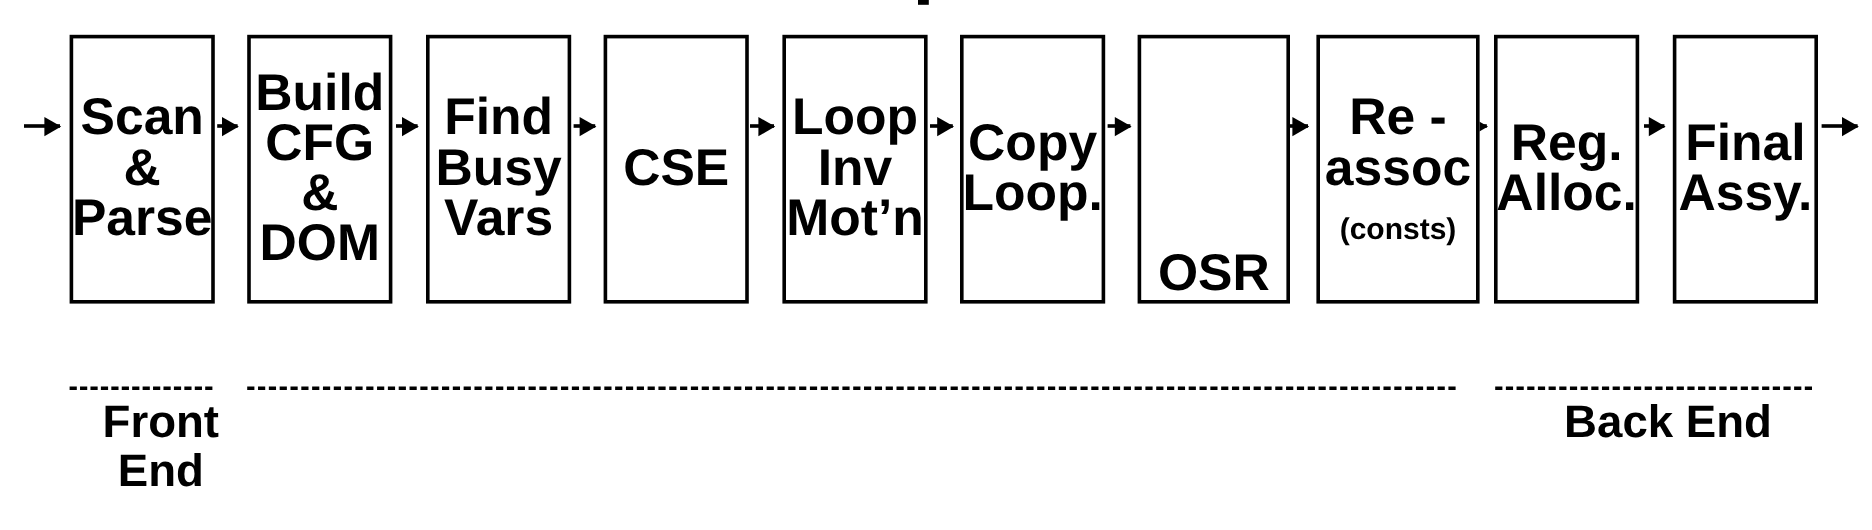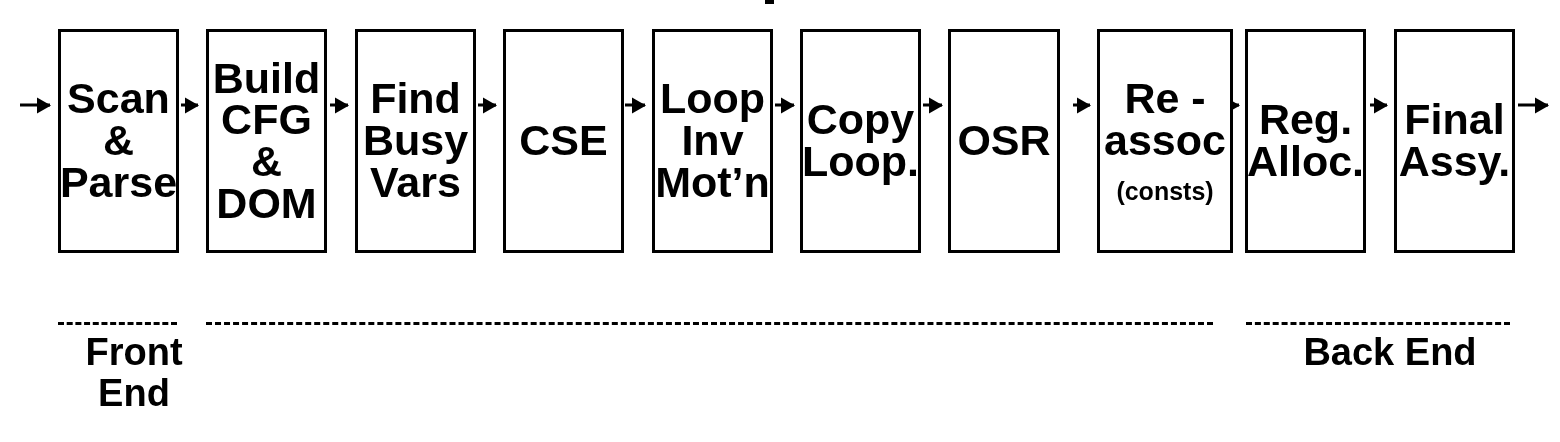--- a/index.html
+++ b/index.html
@@ -157,21 +157,21 @@
     </div>
   </div>
 
   <div class="stage" style="left:800px; width:121px;">
     <div class="stage-lines">
       <div class="stage-line">Copy</div>
       <div class="stage-line">Loop.</div>
     </div>
   </div>
 
-  <div class="stage" style="left:948px; width:112px;">
+  <div class="stage" style="left:948px; width:127px;justify-content:flex-end;">
     <div class="stage-lines">
       <div class="stage-line">OSR</div>
     </div>
   </div>
 
   <div class="stage" style="left:1097px; width:136px;">
     <div class="stage-lines">
       <div class="stage-line">Re -</div>
       <div class="stage-line">assoc</div>
       <div class="stage-sub">(consts)</div>

